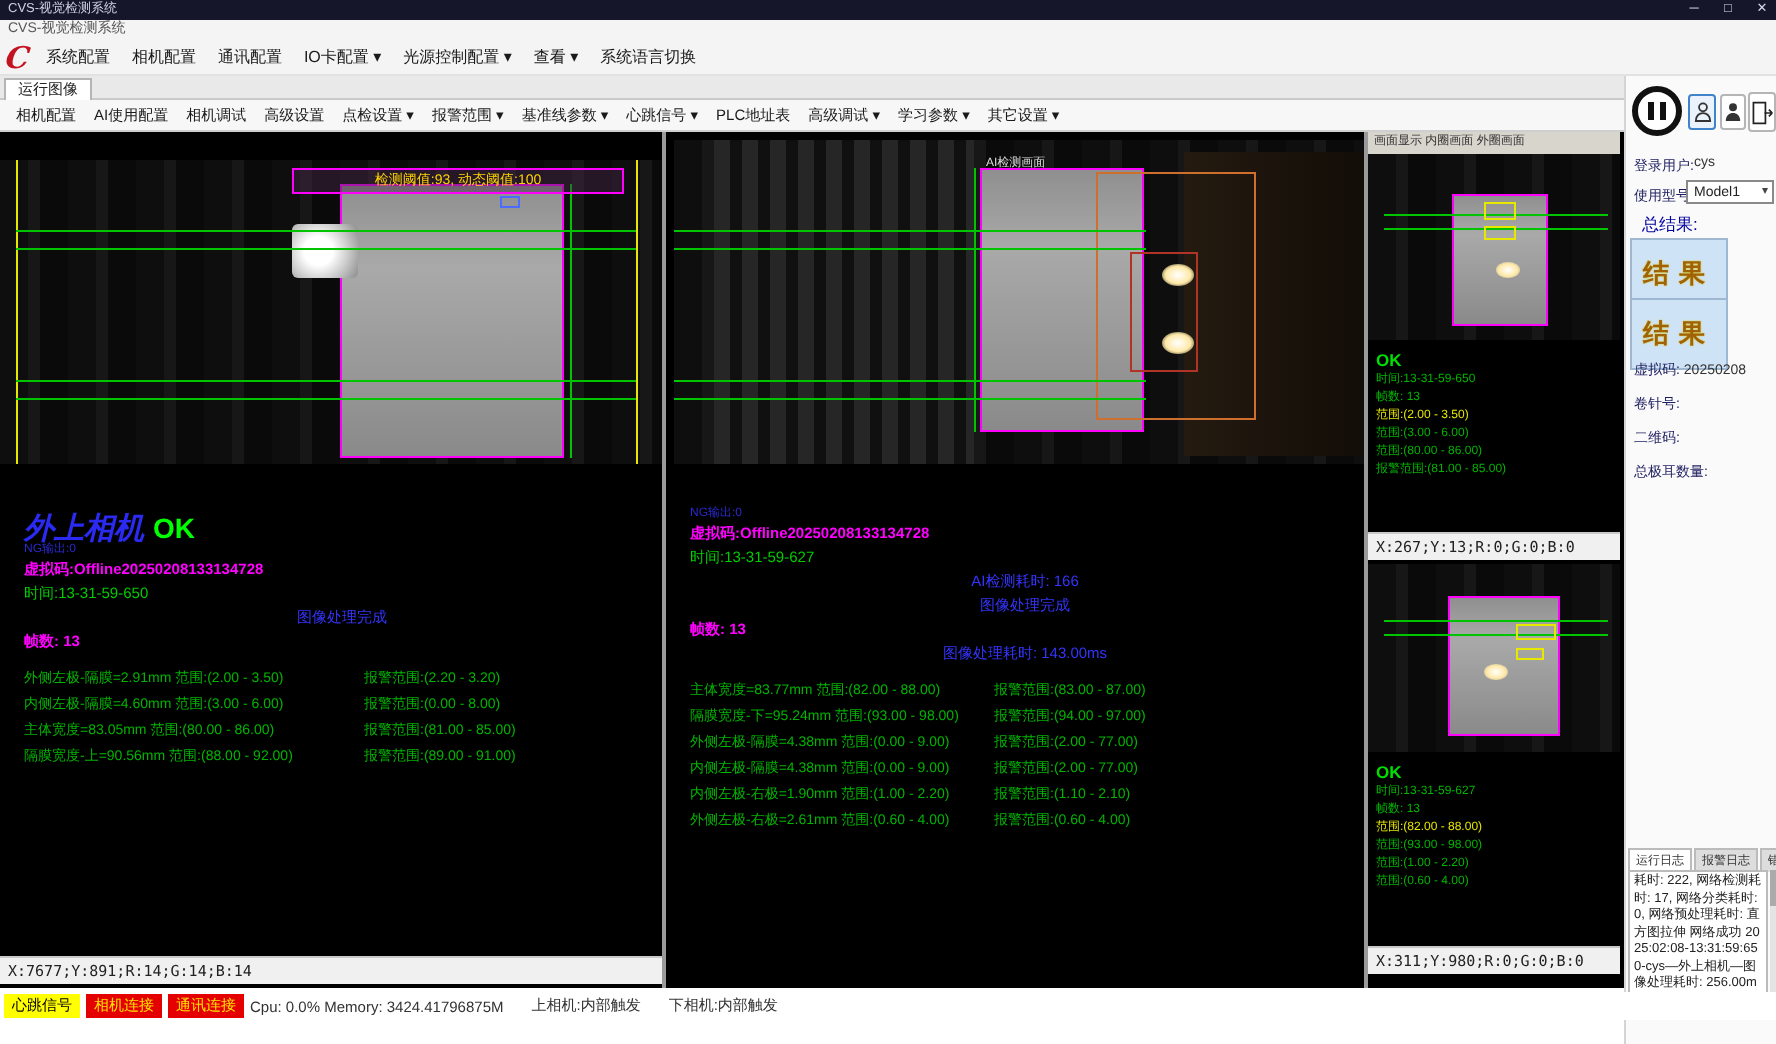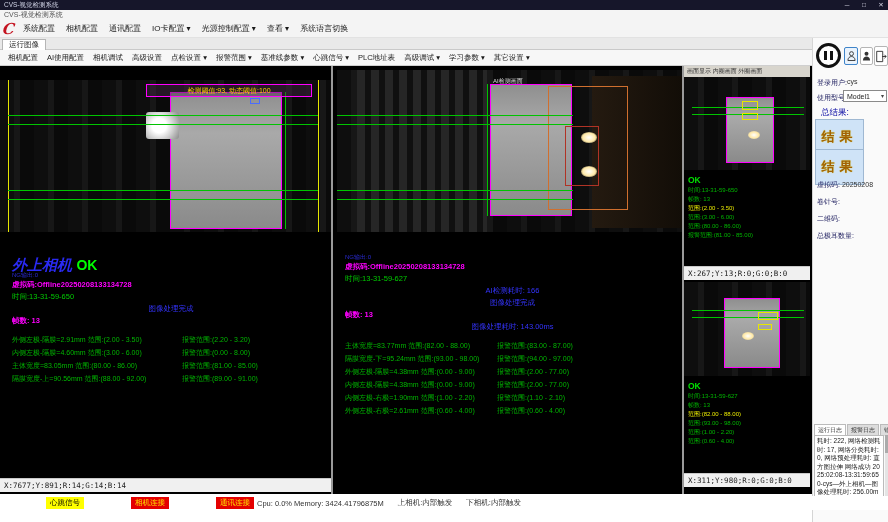--- a/index.html
+++ b/index.html
@@ -104,21 +104,21 @@
   .logtab.on { background:#fff; }
   .logbody { position:absolute; left:1px; top:397px; width:70px; height:66px; background:#fff;
     border:1px solid #bbb; font-size:6.5px; line-height:8.5px; color:#222; padding:1px 2px;
     word-break:break-all; overflow:hidden; }
   .logsb { position:absolute; left:72px; top:397px; width:4px; height:66px; background:#e4e4e4; }
   .logsb i { display:block; width:4px; height:18px; background:#ababab; }
 
   
   .statusbar { position:absolute; left:0; top:496px; width:888px; height:14px;
     display:flex; align-items:center; padding-left:2px; background:#fff; }
-  .badge { font-size:7.5px; padding:1px 4px; margin-right:3px; white-space:nowrap;margin-left:44px; }
+  .badge { font-size:7.5px; padding:1px 4px; margin-right:3px; white-space:nowrap; }
   .badge.ok { background:#ffff00; color:#000; }
   .badge.err { background:#e40000; color:#ffe000; }
   .sbtext { font-size:7.5px; color:#333; margin-right:14px; white-space:nowrap; }
 </style>
 </head>
 <body>
 
 <div id="app">
 
   <div class="titlebar">

